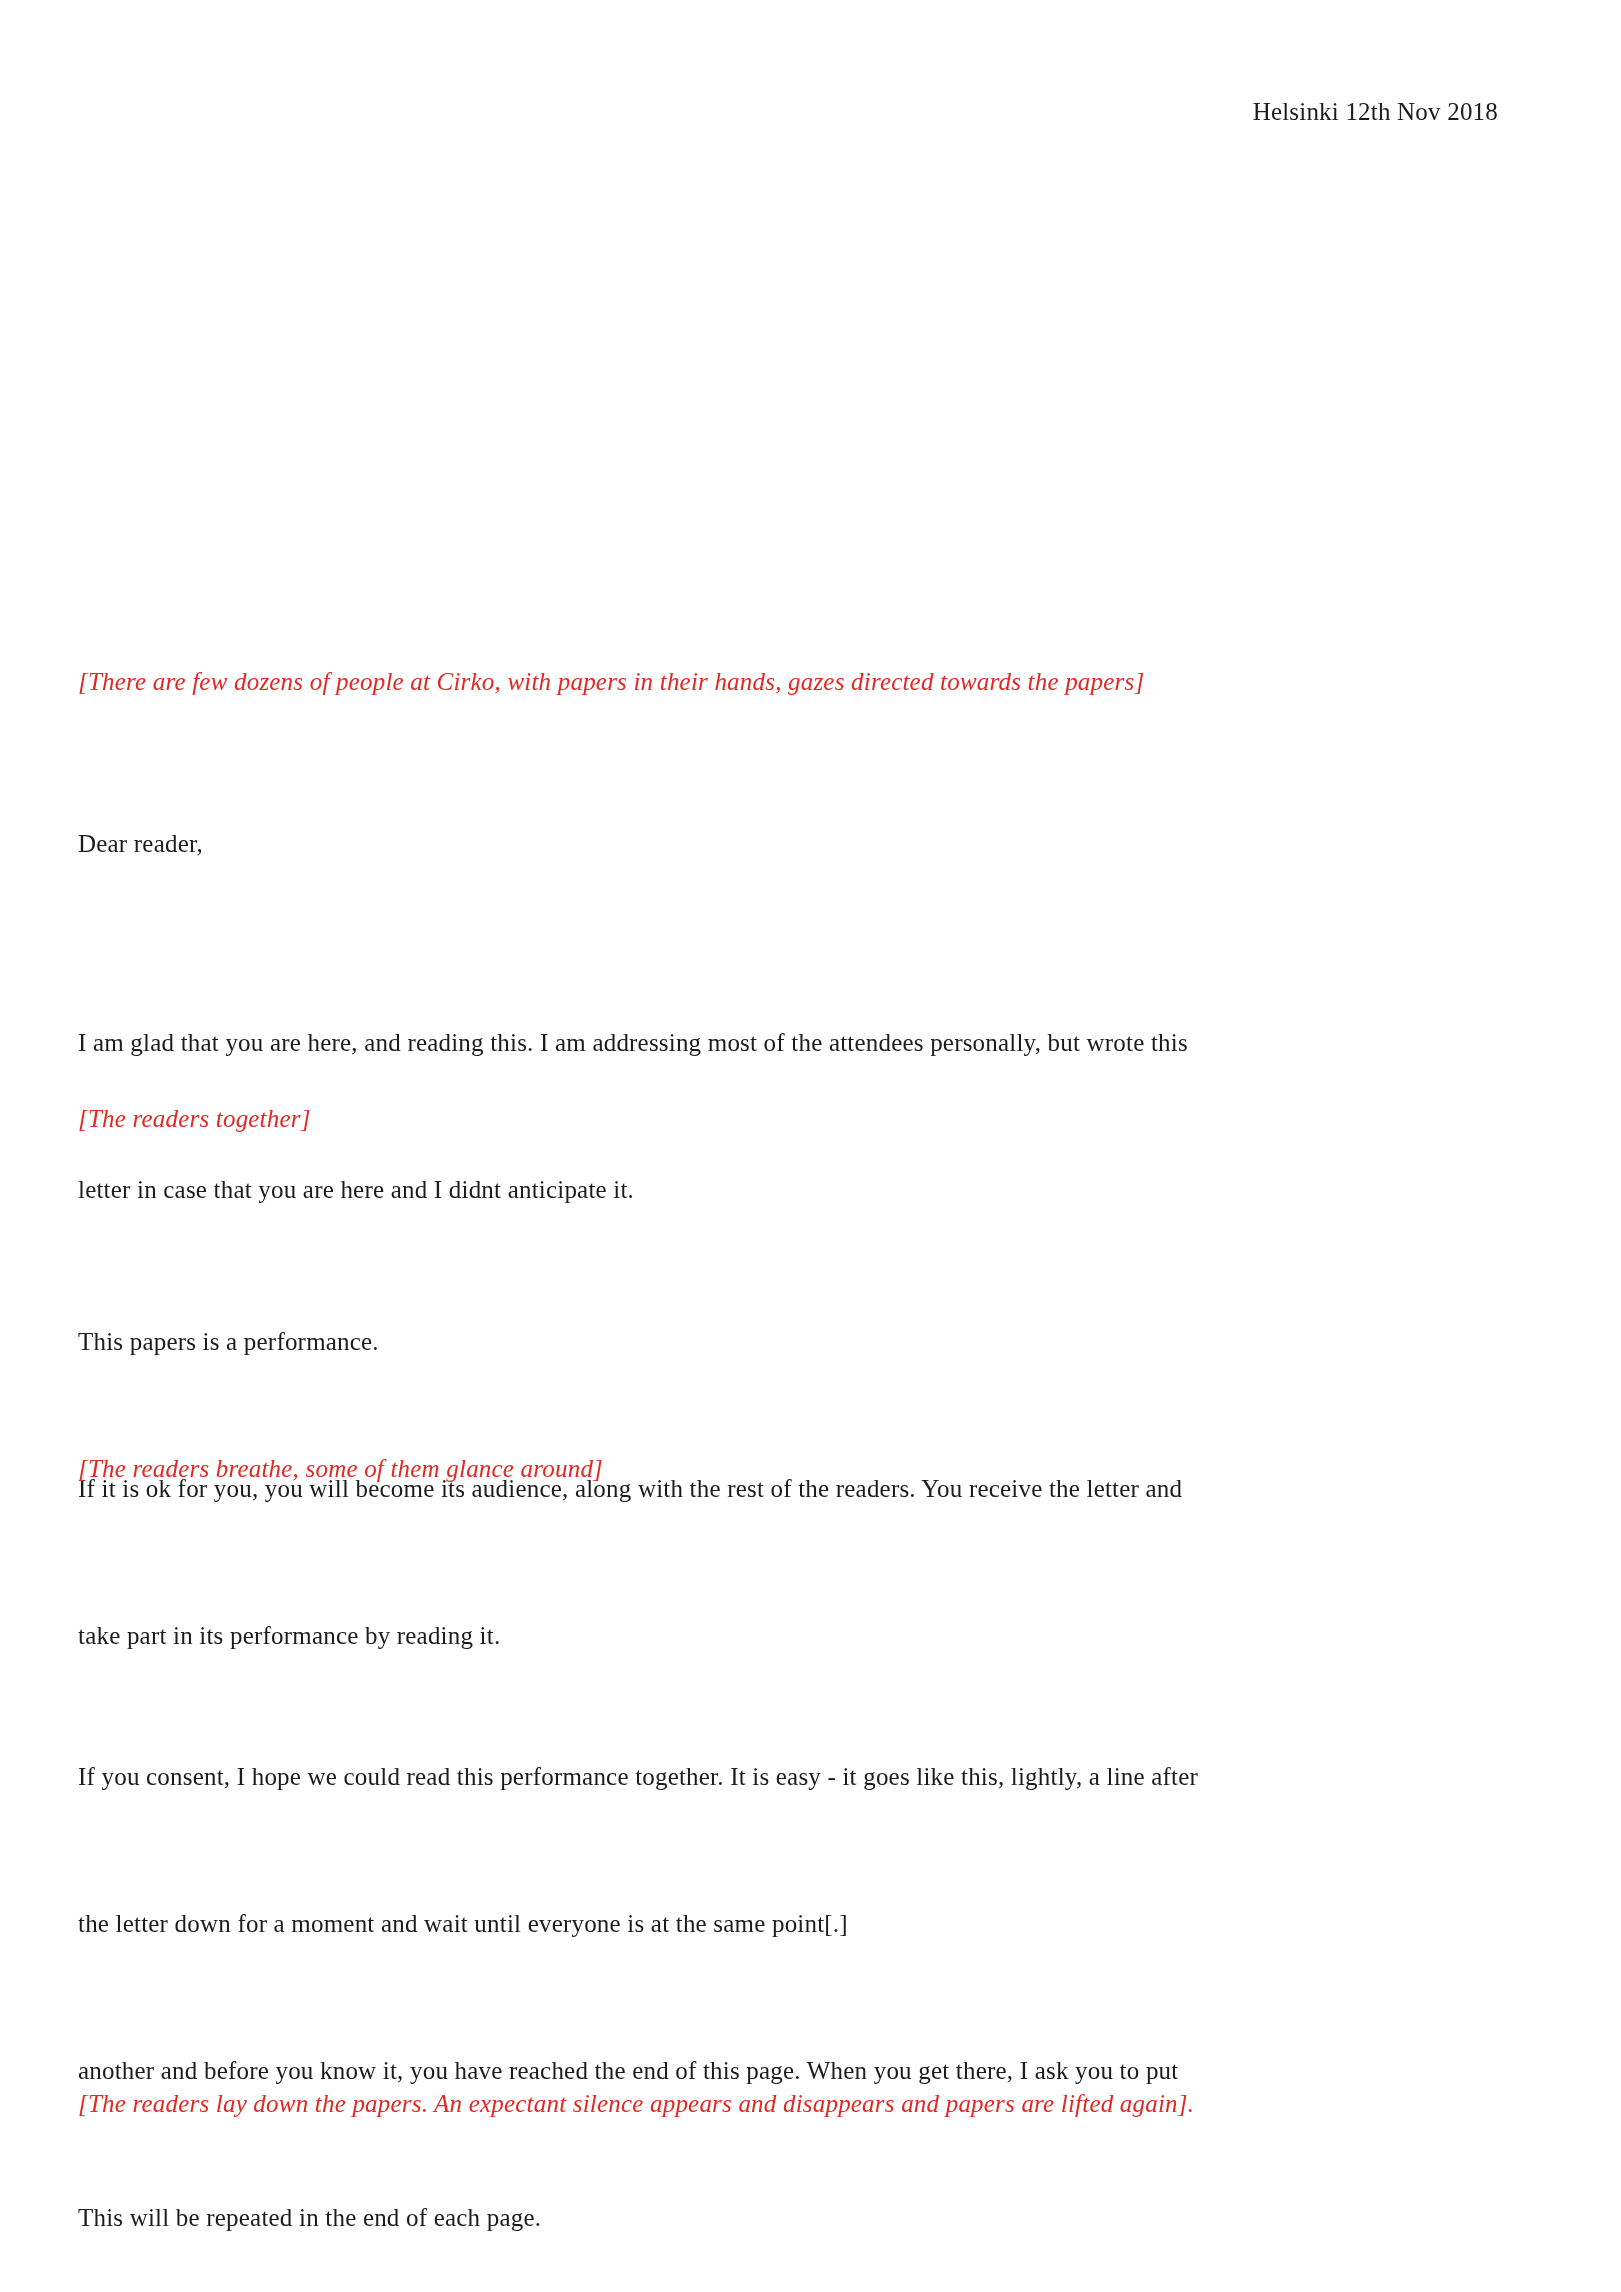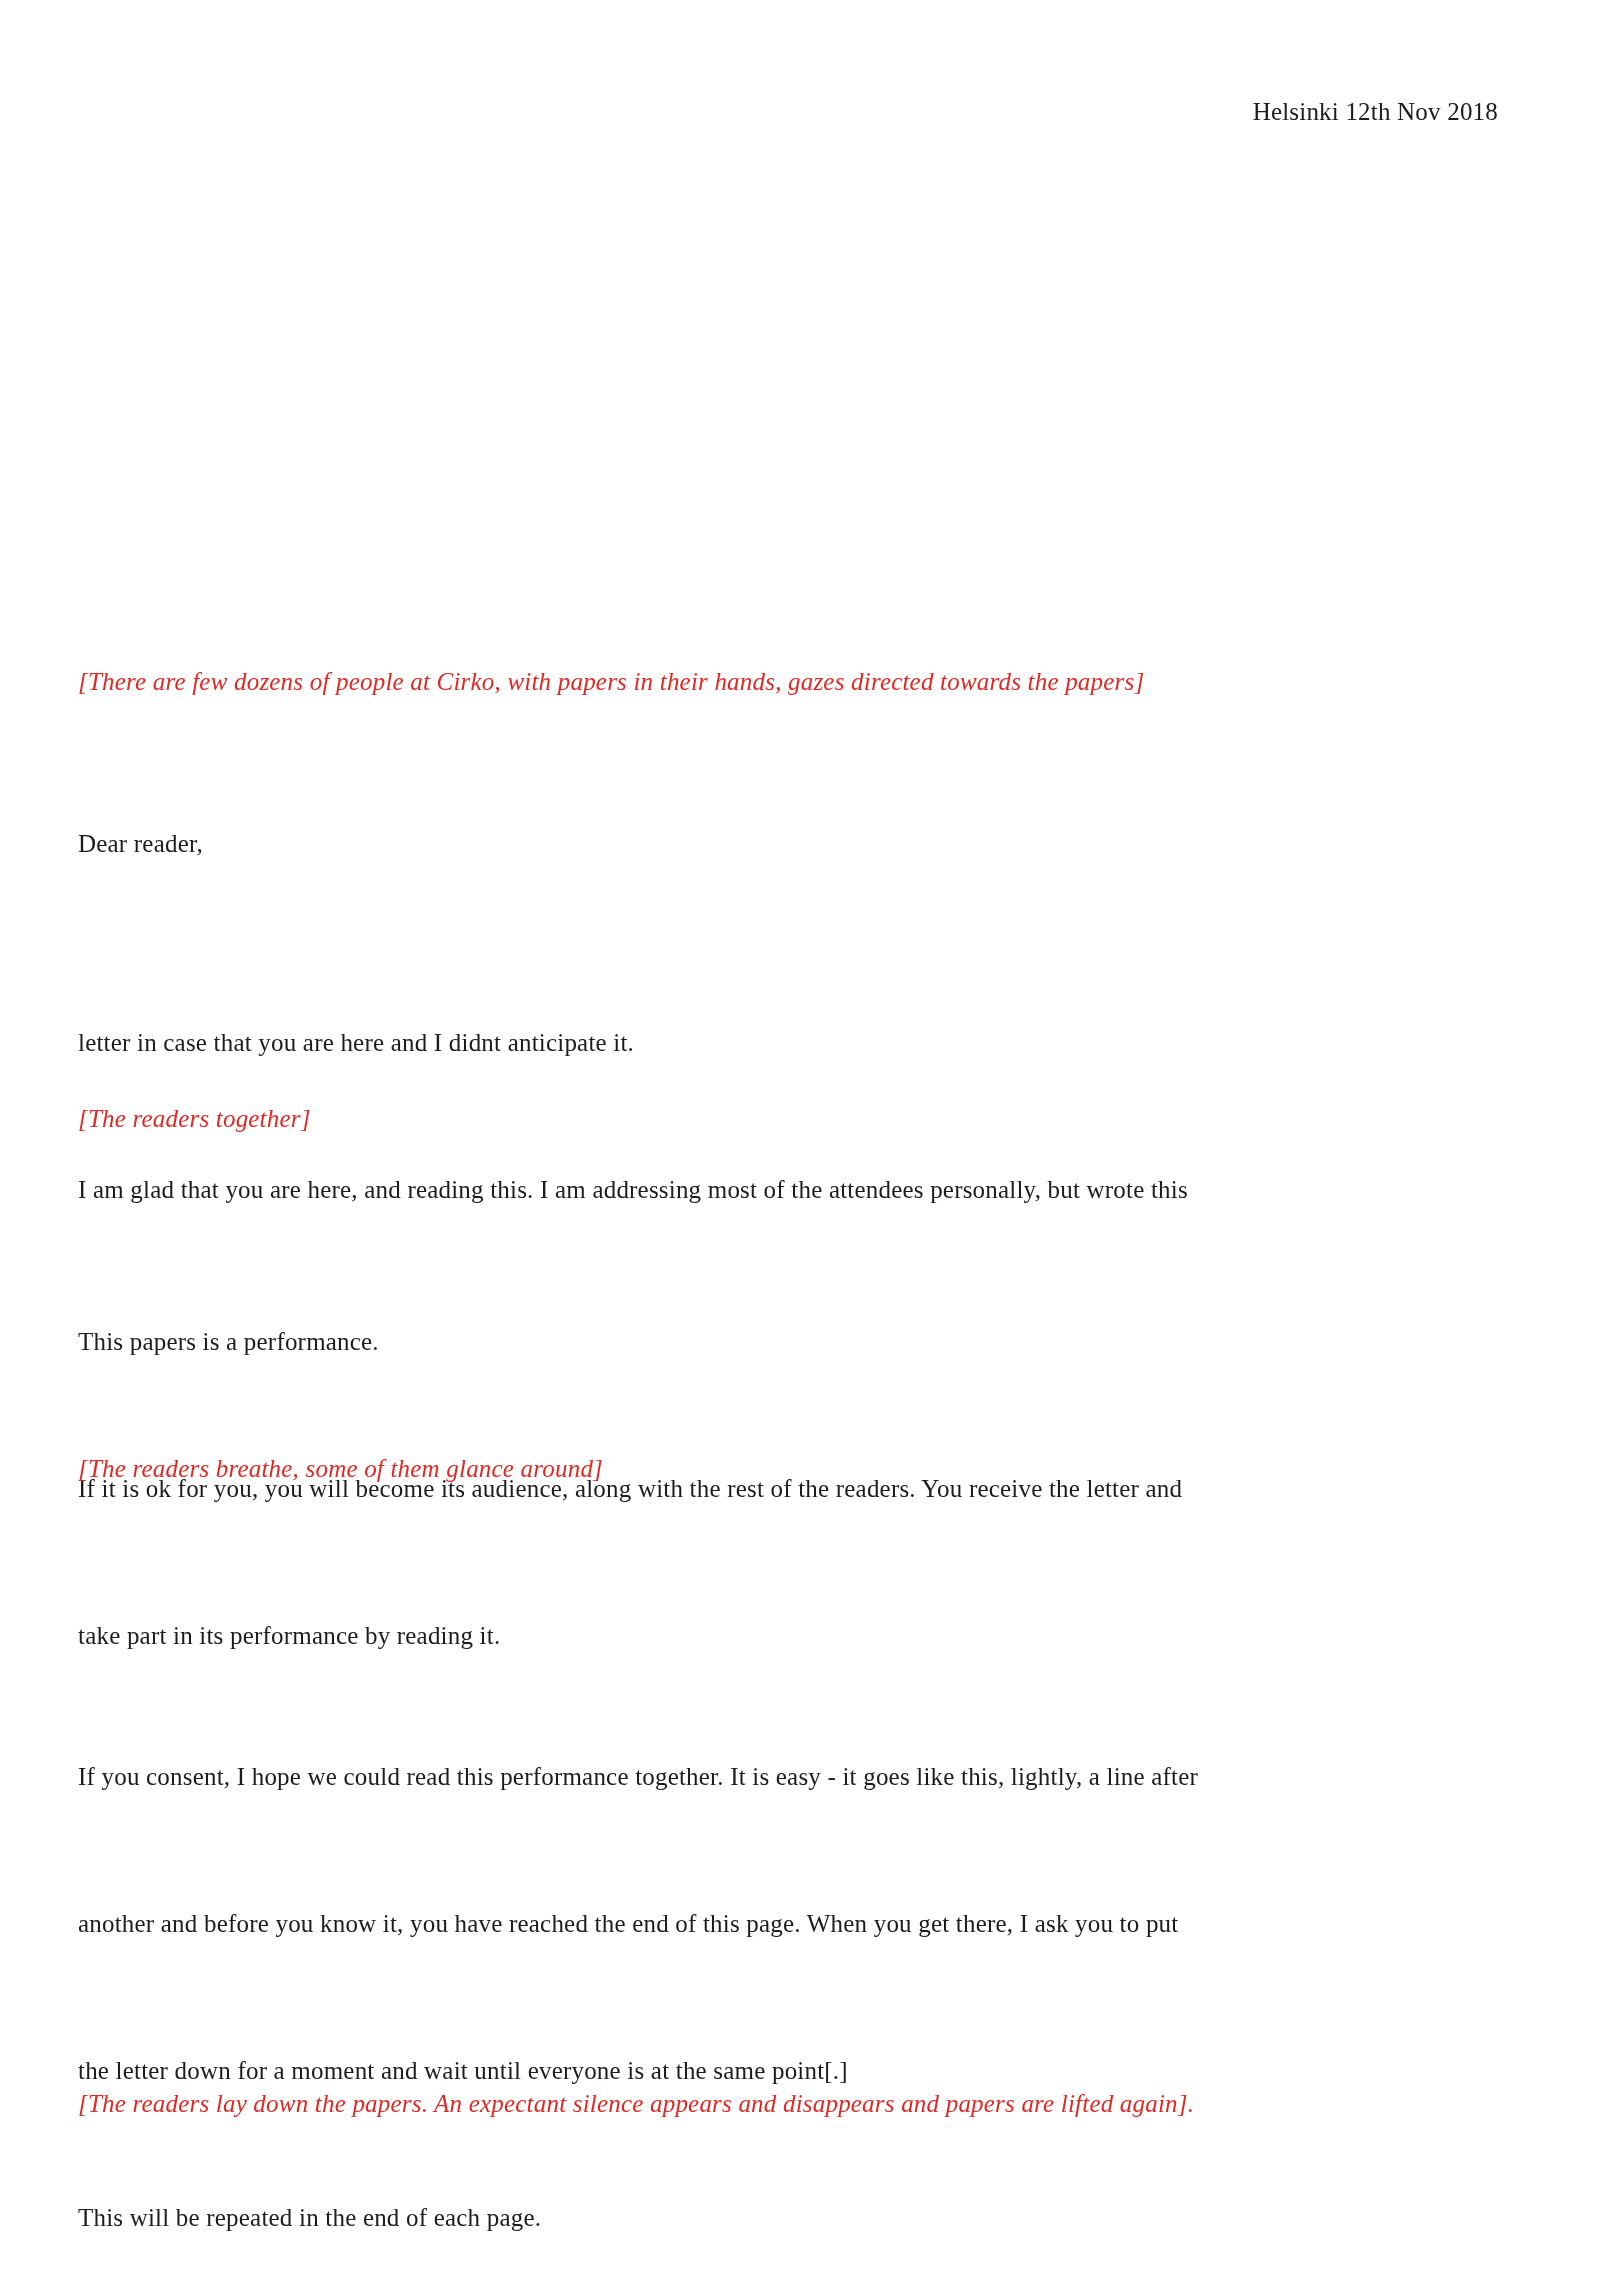--- a/index.html
+++ b/index.html
@@ -44,38 +44,38 @@
 
 <div class="page">
 
   <div class="txt date-block" style="top: 87px;">Helsinki 12th Nov 2018</div>
 
   <div class="txt body-block direction" style="top: 623px;">[There are few dozens of people at Cirko, with papers in their hands, gazes directed towards the papers]</div>
 
   <div class="txt body-block" style="top: 819px;">Dear reader,</div>
 
   <div class="txt body-block" style="top: 920px;">
+    <span class="line">I am glad that you are here, and reading this. I am addressing most of the attendees personally, but wrote this</span>
     <span class="line">letter in case that you are here and I didnt anticipate it.</span>
-    <span class="line">I am glad that you are here, and reading this. I am addressing most of the attendees personally, but wrote this</span>
   </div>
 
   <div class="txt body-block direction" style="top: 1060px;">[The readers together]</div>
 
   <div class="txt body-block" style="top: 1219px;">
     <span class="line">This papers is a performance.</span>
     <span class="line">If it is ok for you, you will become its audience, along with the rest of the readers. You receive the letter and</span>
     <span class="line">take part in its performance by reading it.</span>
   </div>
 
   <div class="txt body-block direction" style="top: 1410px;">[The readers breathe, some of them glance around]</div>
 
   <div class="txt body-block" style="top: 1654px;">
     <span class="line">If you consent, I hope we could read this performance together. It is easy - it goes like this, lightly, a line after</span>
+    <span class="line">the letter down for a moment and wait until everyone is at the same point[.]</span>
     <span class="line">another and before you know it, you have reached the end of this page. When you get there, I ask you to put</span>
-    <span class="line">the letter down for a moment and wait until everyone is at the same point[.]</span>
     <span class="line">This will be repeated in the end of each page.</span>
     
     
     
   </div>
 
   <div class="txt body-block direction" style="top: 2045px;">[The readers lay down the papers. An expectant silence appears and disappears and papers are lifted again].</div>
 
 </div>
 

